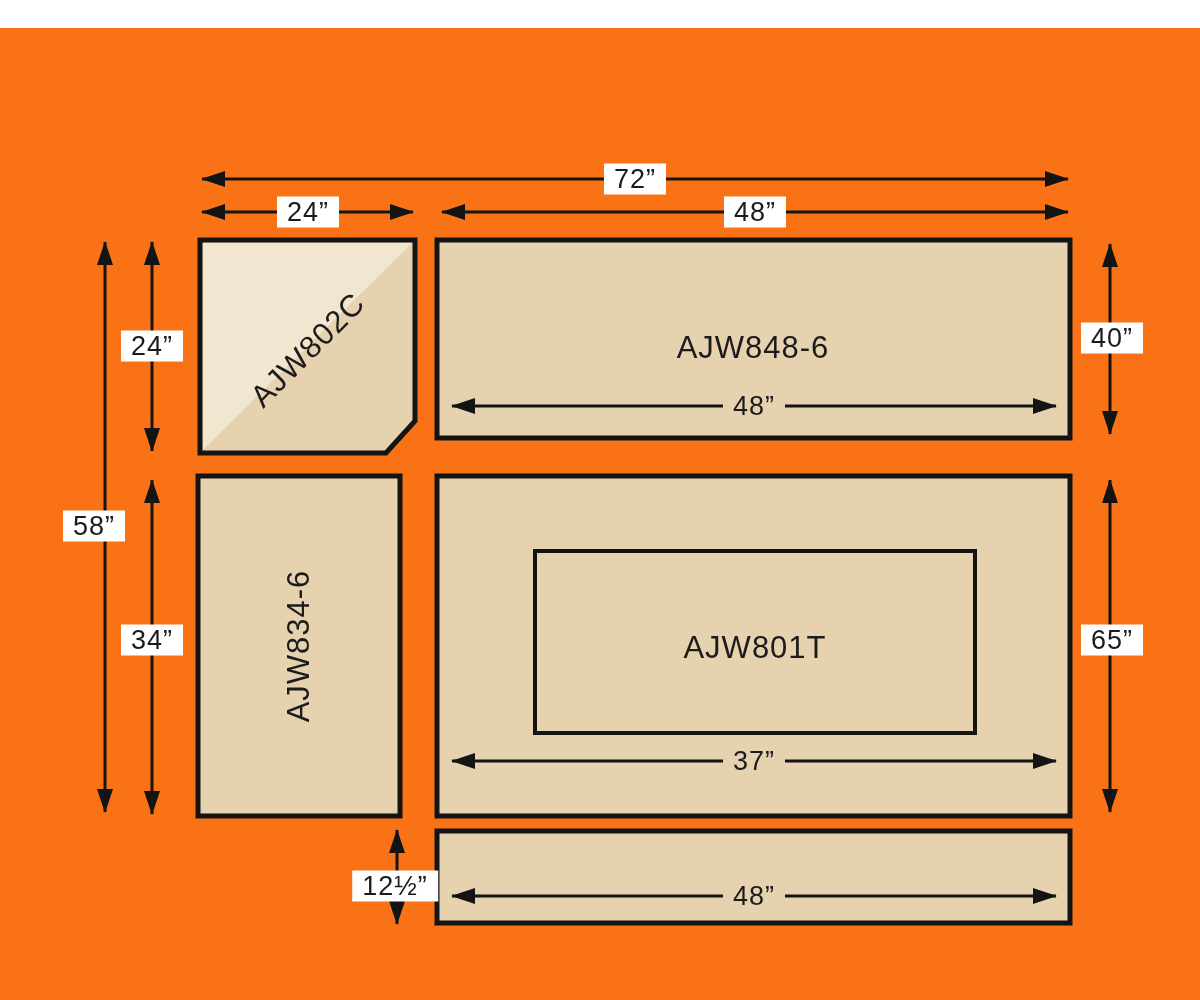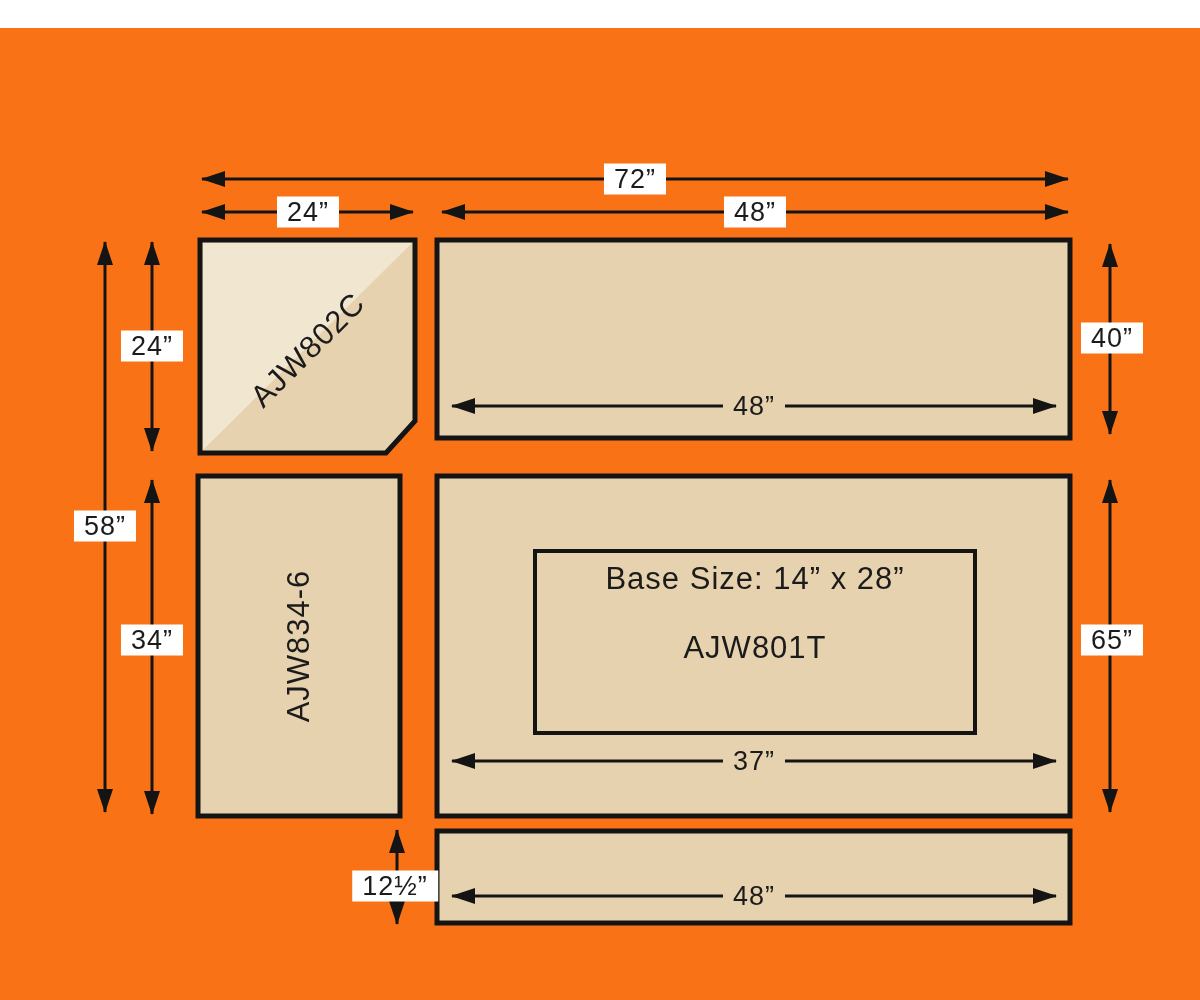--- a/index.html
+++ b/index.html
@@ -89,31 +89,31 @@
     <line x1="452" y1="733" x2="1056" y2="733" stroke="#141414" stroke-width="3" marker-start="url(#ah)" marker-end="url(#ah)"></line>
     <line x1="452" y1="868" x2="1056" y2="868" stroke="#141414" stroke-width="3" marker-start="url(#ah)" marker-end="url(#ah)"></line>
 
     <line x1="397" y1="802" x2="397" y2="896" stroke="#141414" stroke-width="3" marker-start="url(#ah)" marker-end="url(#ah)"></line>
   </svg>
 
   <div class="label dim" style="left:635px; top:151px;">72”</div>
   <div class="label dim" style="left:308px; top:184px;">24”</div>
   <div class="label dim" style="left:755px; top:184px;">48”</div>
 
-  <div class="label dim" style="left:105px; top:498px;">58”</div>
+  <div class="label dim" style="left:94px; top:498px;">58”</div>
   <div class="label dim" style="left:152px; top:318px;">24”</div>
   <div class="label dim" style="left:152px; top:612px;text-align:right;">34”</div>
 
   <div class="label dim" style="left:1112px; top:310px;">40”</div>
   <div class="label dim" style="left:1112px; top:612px;">65”</div>
 
   <div class="label dim on-tan" style="left:754px; top:378px;">48”</div>
   <div class="label dim on-tan" style="left:754px; top:733px;">37”</div>
   <div class="label dim on-tan" style="left:754px; top:868px;">48”</div>
 
   <div class="label dim" style="left:395px; top:858px;">12½”</div>
 
   <div class="label panel-label rot-diag" style="left:308px; top:322px;">AJW802C</div>
+  <div class="label panel-label" style="left:753px; top:320px;">AJW848-6</div>
   <div class="label panel-label rot-vert" style="left:299px; top:618px;">AJW834-6</div>
-  <div class="label panel-label" style="left:755px; top:551px;">Base Size: 14” x 28”</div>
   <div class="label panel-label" style="left:755px; top:620px;">AJW801T</div>
 
 </div>
 
 </body></html>

